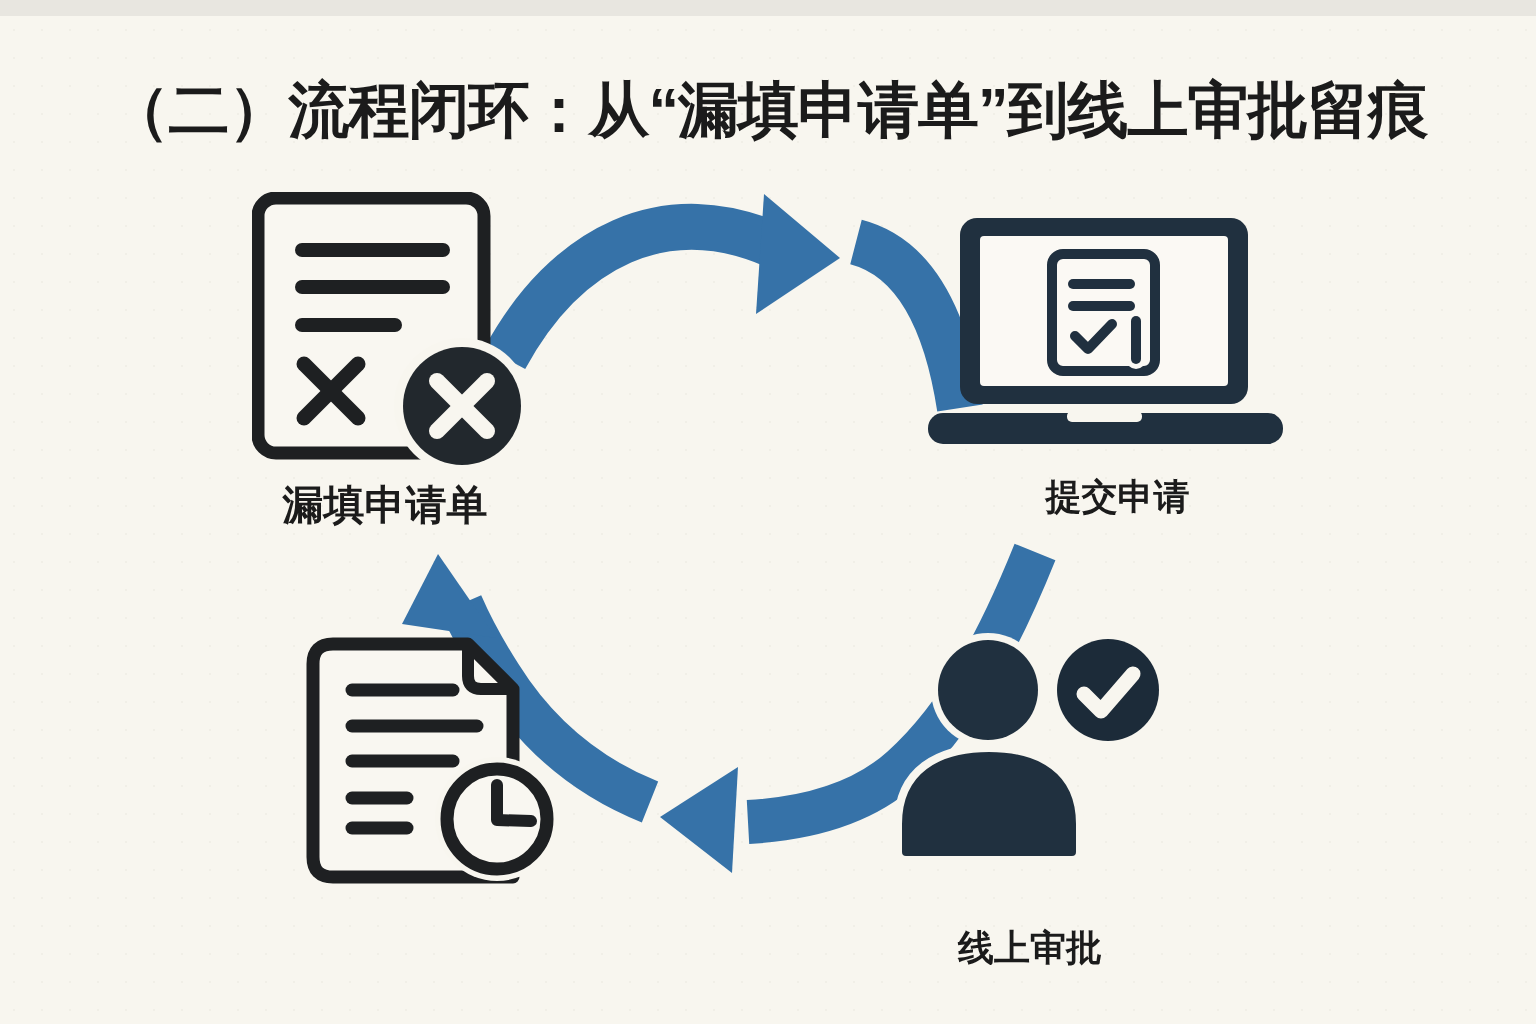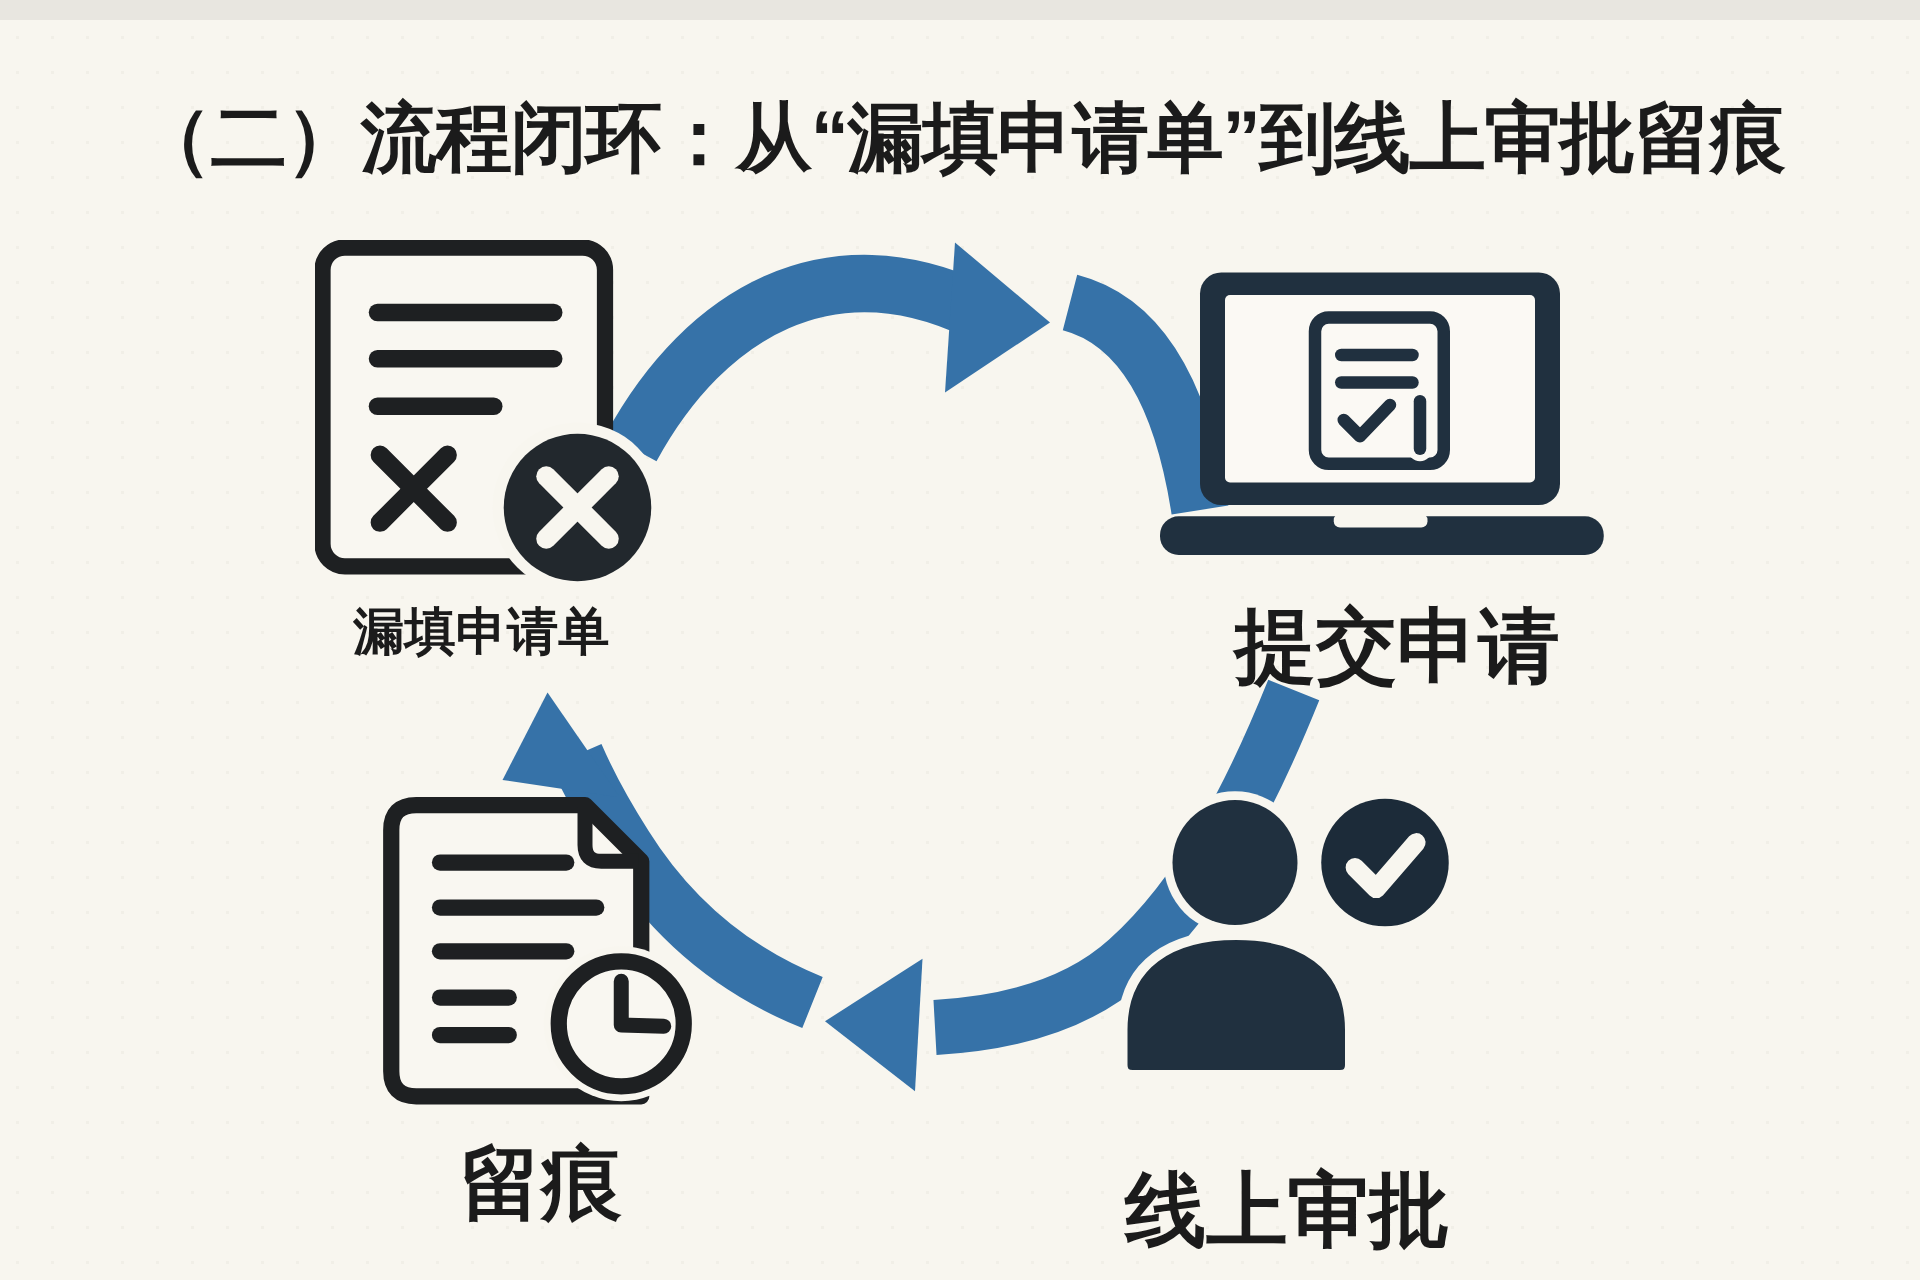--- a/index.html
+++ b/index.html
@@ -34,21 +34,21 @@
   }
   .node-icon{
     position:absolute;
     z-index:2;
   }
   .node-label{
     position:absolute;
     z-index:3;
     text-align:center;
     font-weight:900;
-    font-size:65px;
+    font-size:36px;
     color:#1b1b1b;
     white-space:nowrap;
   }
   .lbl-missing{left:180px;top:462px;width:410px;font-size:41px;}
   .lbl-submit{left:950px;top:457px;width:335px;}
   .lbl-approve{left:880px;top:908px;width:300px;}
   .lbl-record{left:330px;top:887px;width:205px;}
 
   .icon-missing{left:252px;top:176px;width:286px;height:286px;}
   .icon-laptop{left:920px;top:196px;width:370px;height:240px;}
@@ -138,15 +138,14 @@
     <line x1="52" y1="94" x2="177" y2="94" stroke="#1E2022" stroke-width="13" stroke-linecap="round"></line>
     <line x1="52" y1="129" x2="153" y2="129" stroke="#1E2022" stroke-width="13" stroke-linecap="round"></line>
     <line x1="52" y1="166" x2="107" y2="166" stroke="#1E2022" stroke-width="13" stroke-linecap="round"></line>
     <line x1="52" y1="196" x2="107" y2="196" stroke="#1E2022" stroke-width="13" stroke-linecap="round"></line>
     <g>
       <circle cx="197" cy="187" r="62" fill="#F8F6EF"></circle>
       <circle cx="197" cy="187" r="50" fill="#F9F7F1" stroke="#1E2022" stroke-width="13"></circle>
       <polyline points="197,153 197,188 231,189" fill="none" stroke="#1E2022" stroke-width="12" stroke-linecap="round" stroke-linejoin="round"></polyline>
     </g>
   </svg>
-  <div class="node-label lbl-record">留痕</div>
 
 </div>
 
 </body></html>

